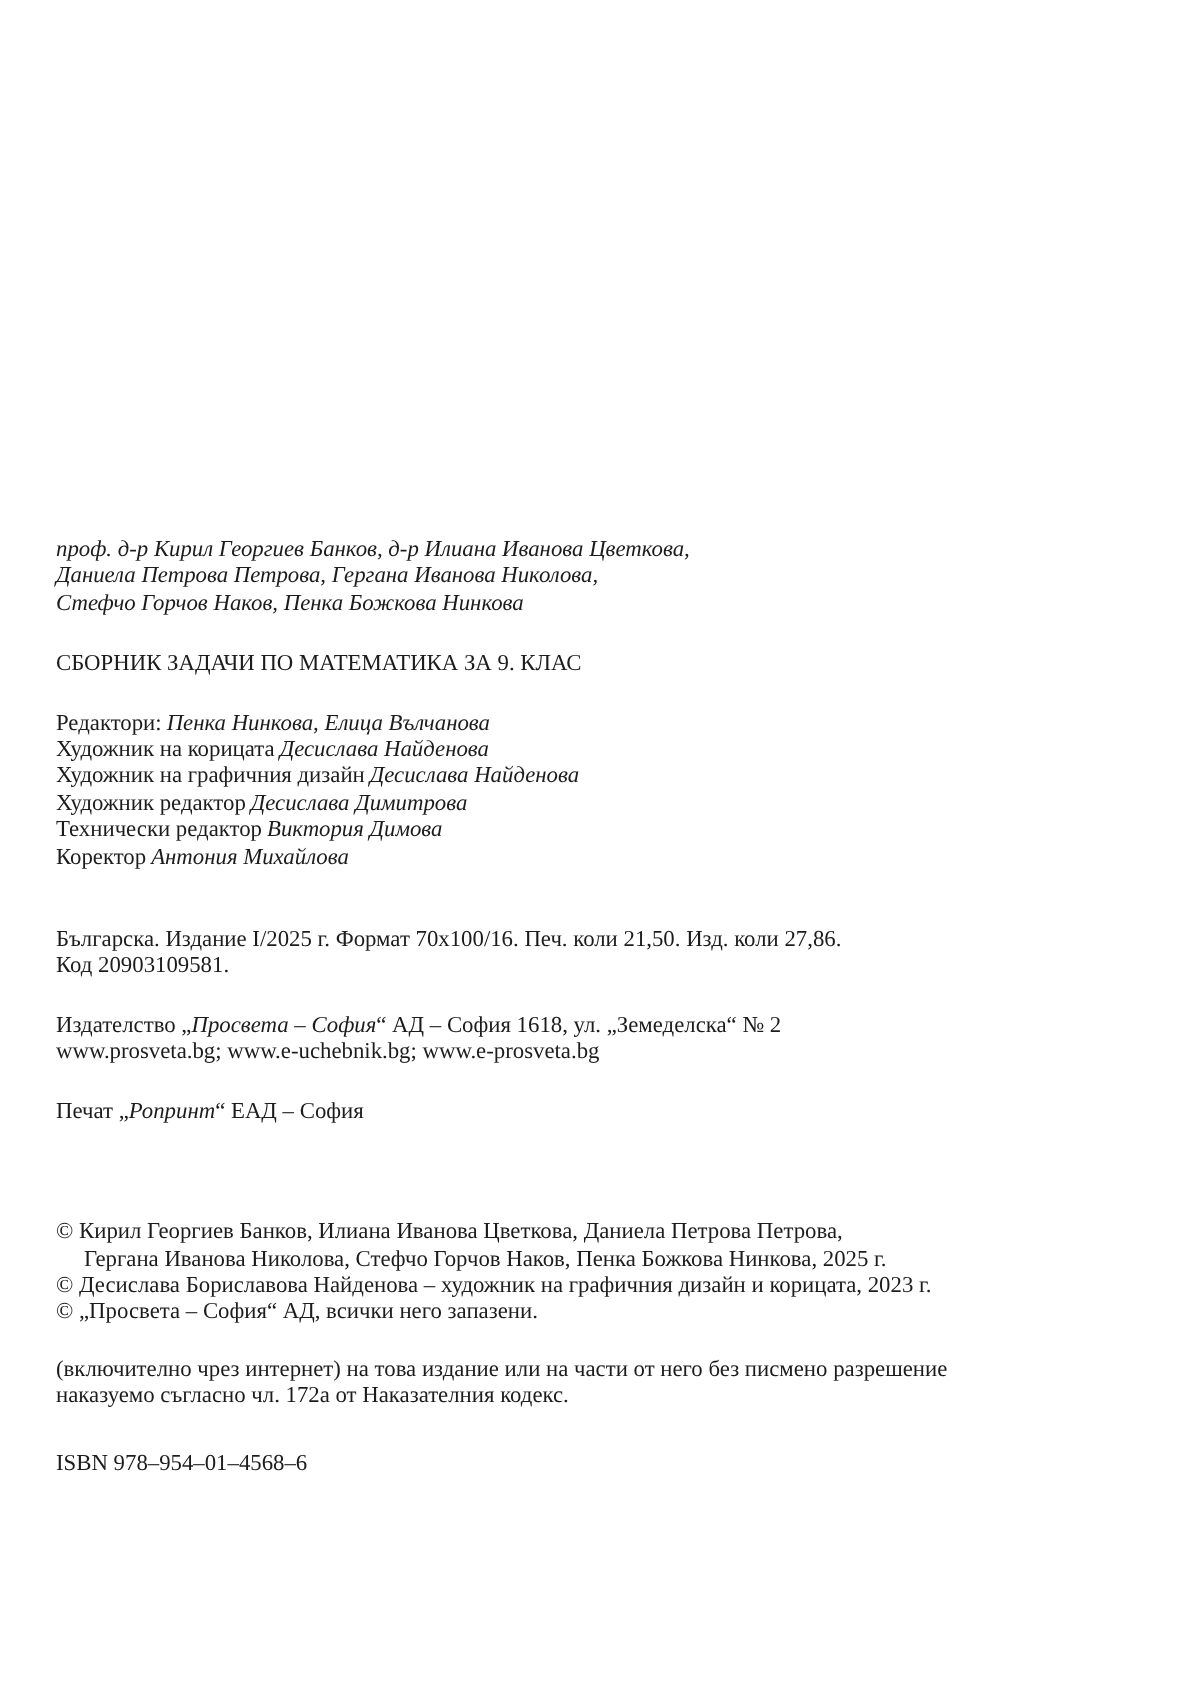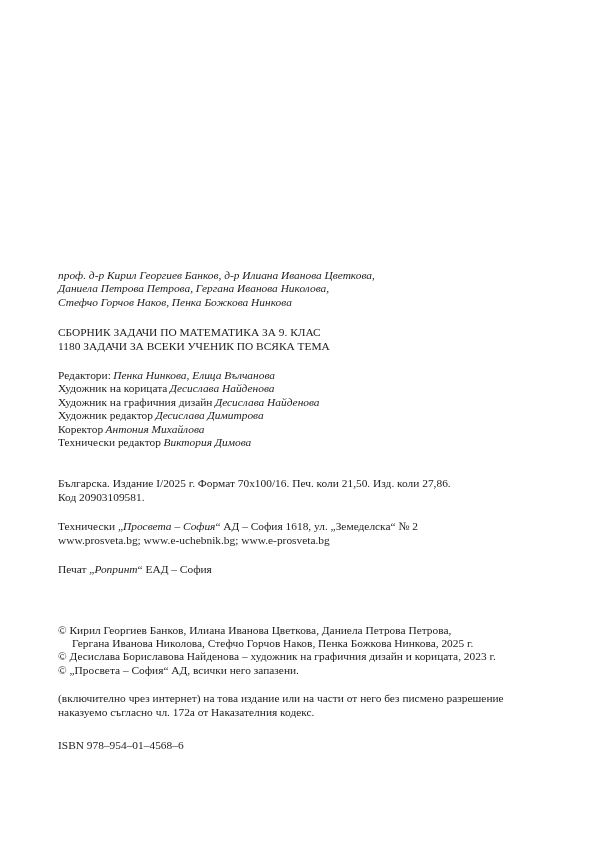--- a/index.html
+++ b/index.html
@@ -7,21 +7,21 @@
     padding: 0;
     background: #ffffff;
   }
   .page {
     position: relative;
     width: 600px;
     height: 851px;
     background: #ffffff;
     overflow: hidden;
     box-sizing: border-box;
-    padding: 269px 40px 0 58px;
+    padding: 269px 40px 0 28px;
     font-family: "Liberation Serif", "DejaVu Serif", serif;
     font-size: 11.4px;
     line-height: 13.4px;
     color: #1c1c1c;
   }
   .line { white-space: nowrap; }
   .italic { font-style: italic; }
   .staff-role { margin-right: 0.22em; }
   .block-authors   { margin-bottom: 17px; }
   .block-title     { margin-bottom: 16px; }
@@ -39,52 +39,51 @@
 <div class="page">
 
   <div class="block-authors">
     <div class="line italic">проф. д-р Кирил Георгиев Банков, д-р Илиана Иванова Цветкова,</div>
     <div class="line italic">Даниела Петрова Петрова, Гергана Иванова Николова,</div>
     <div class="line italic">Стефчо Горчов Наков, Пенка Божкова Нинкова</div>
   </div>
 
   <div class="block-title">
     <div class="line">СБОРНИК ЗАДАЧИ ПО МАТЕМАТИКА ЗА 9. КЛАС</div>
-    <div class="line">1180 ЗАДАЧИ ЗА ВСЕКИ УЧЕНИК ПО ВСЯКА ТЕМА</div>
   </div>
 
   <div class="block-staff">
     <div class="line">
       <span class="staff-role">Редактори:</span><span class="italic">Пенка Нинкова, Елица Вълчанова</span>
     </div>
     <div class="line">
       <span class="staff-role">Художник на корицата</span><span class="italic">Десислава Найденова</span>
     </div>
     <div class="line">
       <span class="staff-role">Художник на графичния дизайн</span><span class="italic">Десислава Найденова</span>
     </div>
     <div class="line">
       <span class="staff-role">Художник редактор</span><span class="italic">Десислава Димитрова</span>
     </div>
     <div class="line">
-      <span class="staff-role">Коректор</span><span class="italic">Антония Михайлова</span>
+      <span class="staff-role">Технически редактор</span><span class="italic">Виктория Димова</span>
     </div>
     <div class="line">
-      <span class="staff-role">Технически редактор</span><span class="italic">Виктория Димова</span>
+      <span class="staff-role">Коректор</span><span class="italic">Антония Михайлова</span>
     </div>
   </div>
 
   <div class="block-edition">
     <div class="line">Българска. Издание I/2025 г. Формат 70x100/16. Печ. коли 21,50. Изд. коли 27,86.</div>
     <div class="line">Код 20903109581.</div>
   </div>
 
   <div class="block-publisher">
     <div class="line">
-      <span>Технически „</span><span class="italic">Просвета – София</span><span>“ АД – София 1618, ул. „Земеделска“ № 2</span>
+      <span>Издателство „</span><span class="italic">Просвета – София</span><span>“ АД – София 1618, ул. „Земеделска“ № 2</span>
     </div>
     <div class="line">www.prosveta.bg; www.e-uchebnik.bg; www.e-prosveta.bg</div>
   </div>
 
   <div class="block-print">
     <div class="line">
       <span>Печат „</span><span class="italic">Ропринт</span><span>“ ЕАД – София</span>
     </div>
   </div>
 

